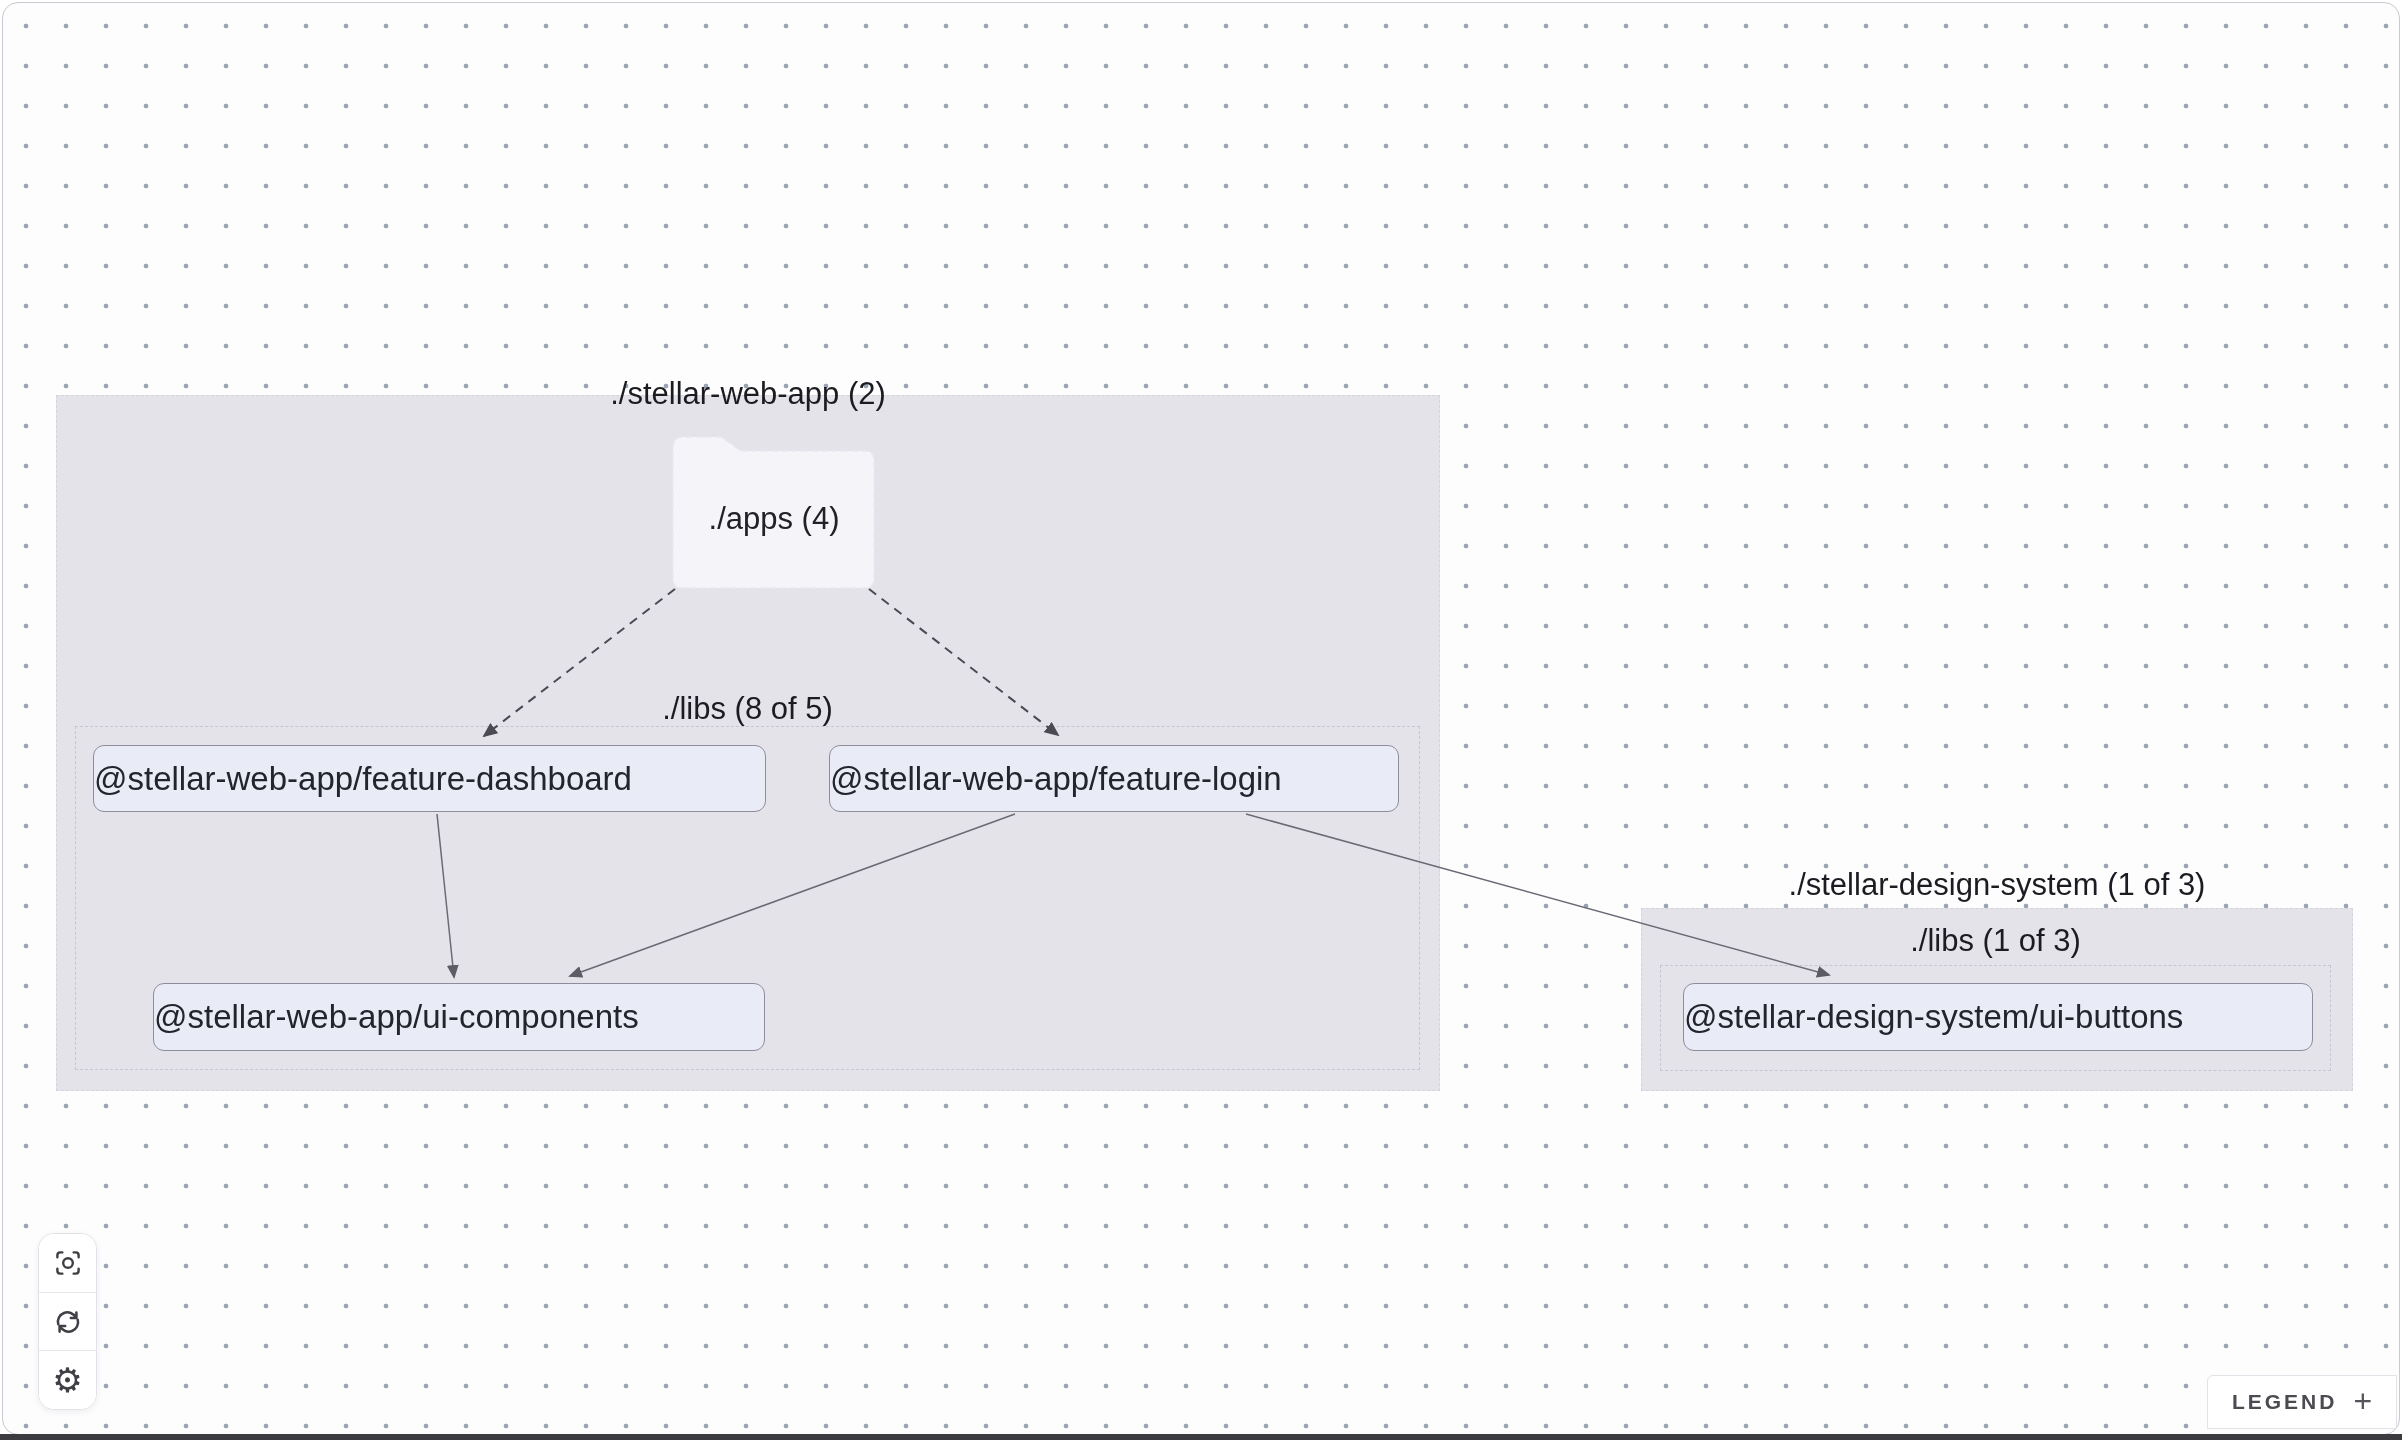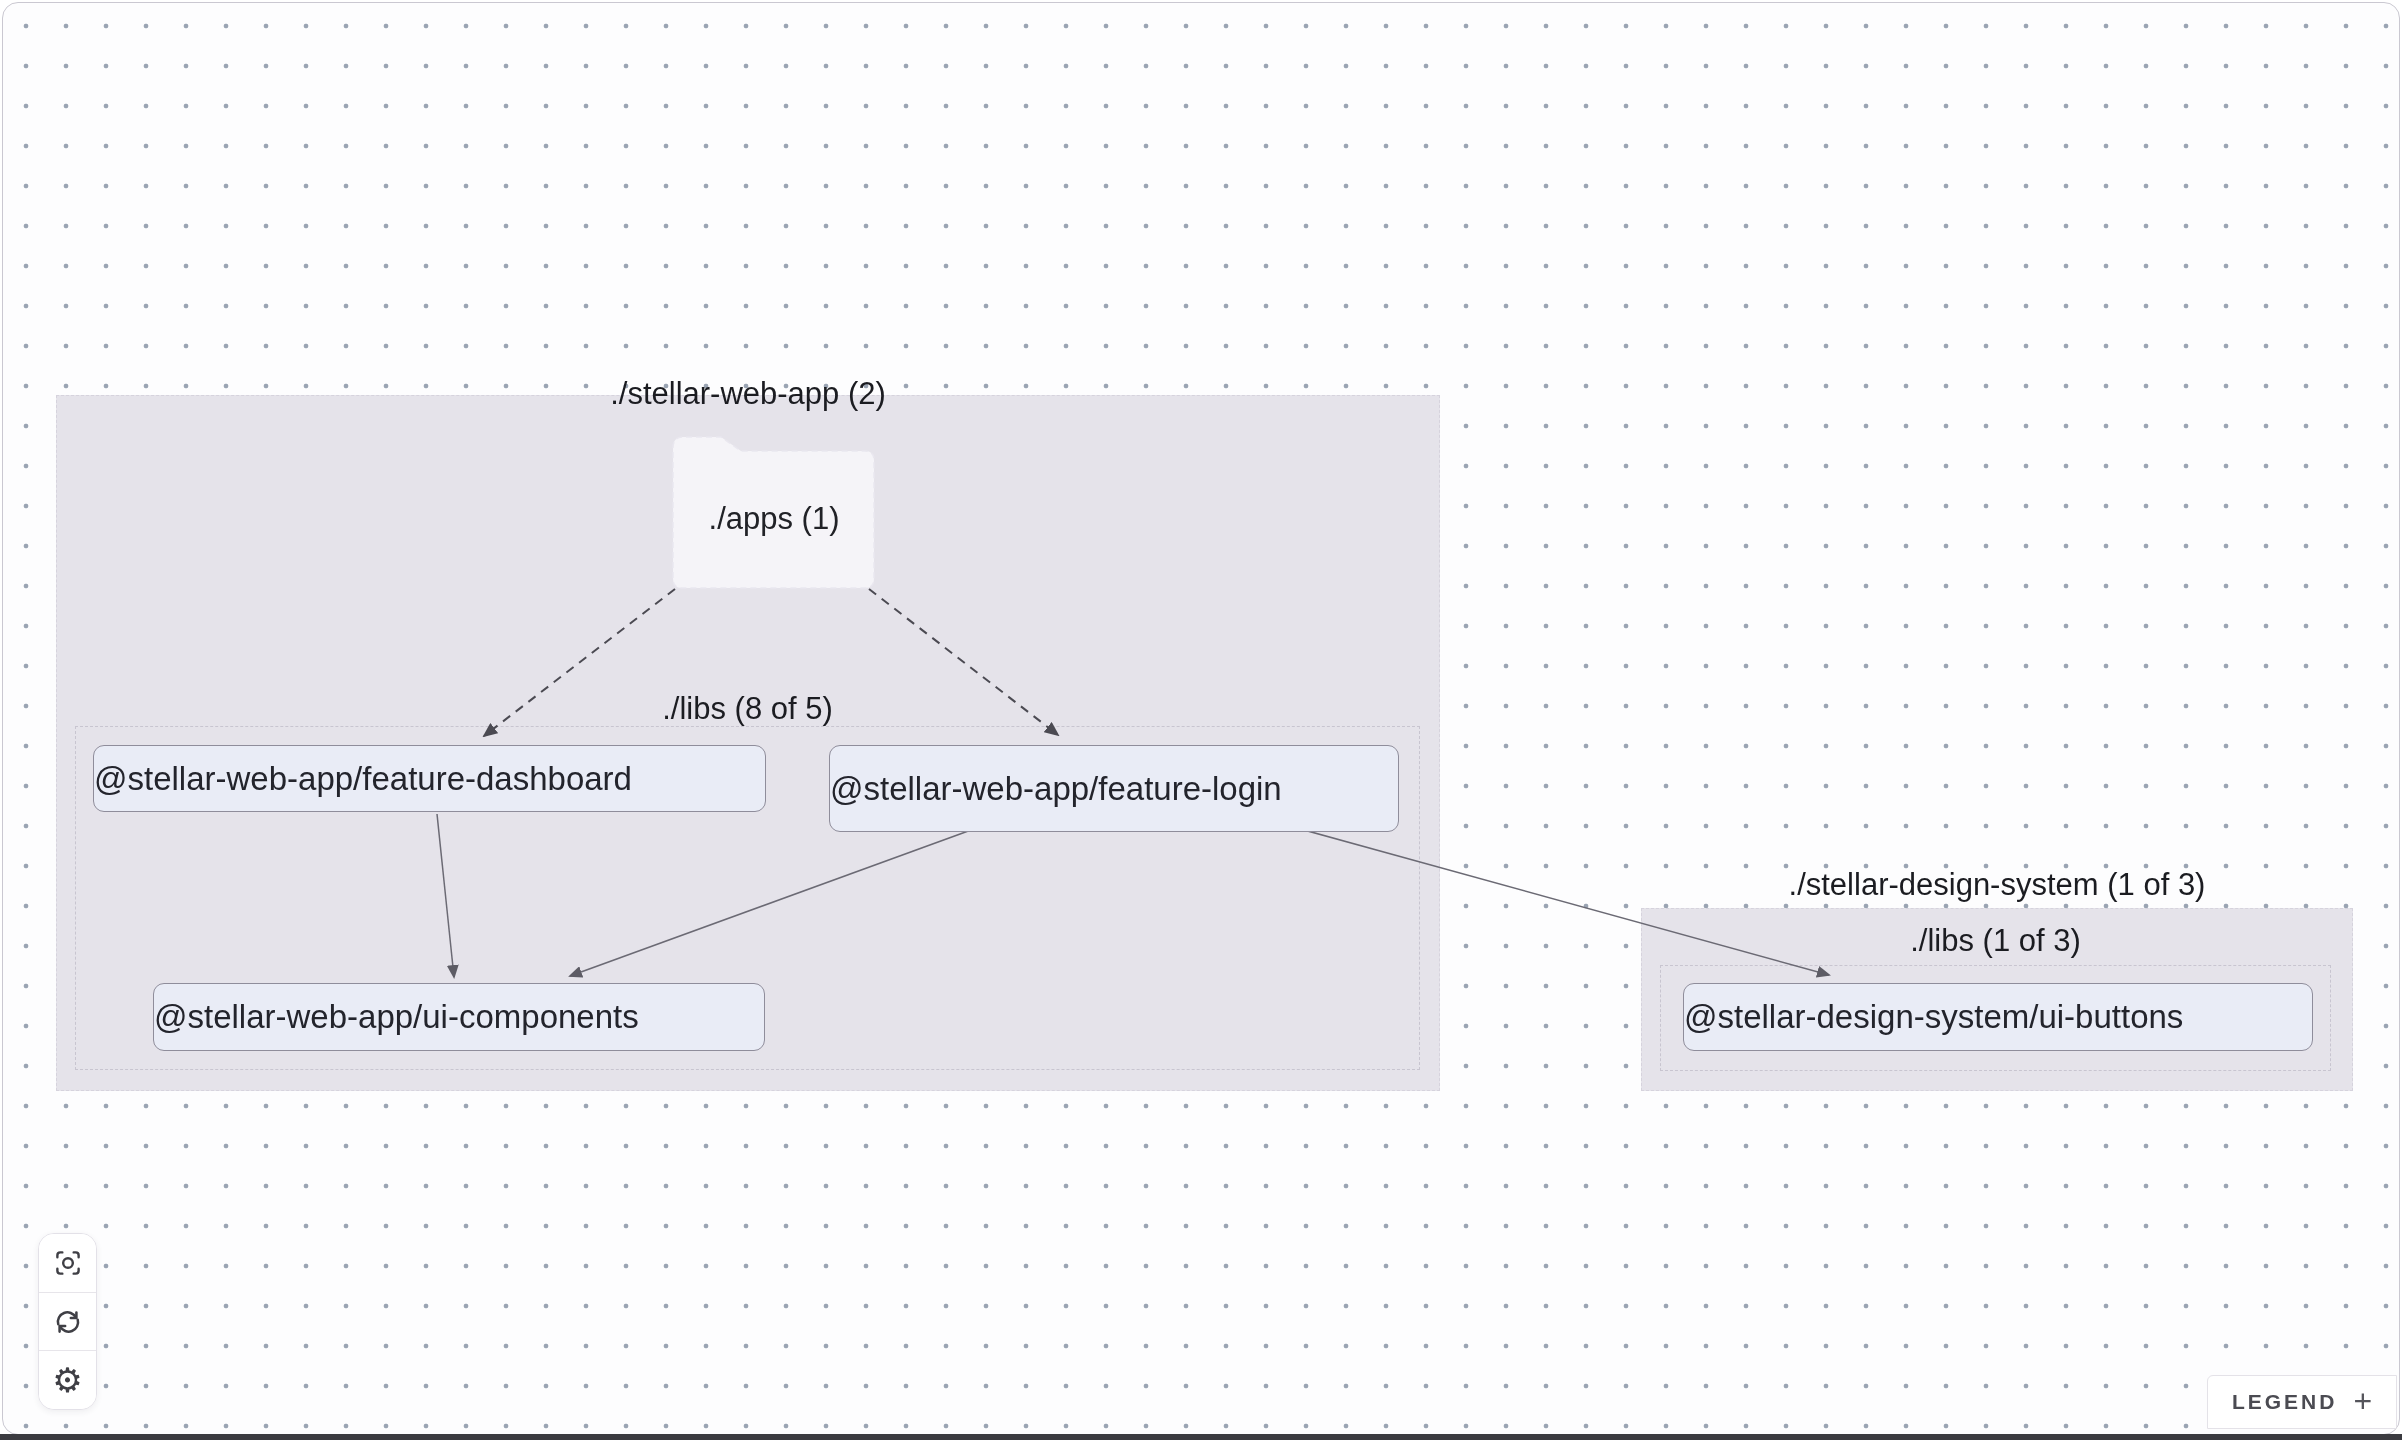--- a/index.html
+++ b/index.html
@@ -25,21 +25,21 @@
   .folder-wrap { position:absolute; left:668px; top:428px; width:206px; height:160px; z-index:5; }
   .folder-label { position:absolute; left:668px; top:498px; width:206px; text-align:center; font-size:31px; color:#212227; z-index:6; }
 
   
   .node {
     position:absolute; display:flex; align-items:center; justify-content:flex-start;
     background:#e9ecf6; border:1.5px solid #8f8d9b; border-radius:11px;
     font-size:33px; color:#23242c; z-index:5; white-space:nowrap; cursor:pointer;
   }
   #node-feature-dashboard { left:90px;  top:742px; width:673px; height:67px; }
-  #node-feature-login     { left:826px; top:742px; width:570px; height:87px; }
+  #node-feature-login     { left:826px; top:742px; width:570px; height:67px; }
   #node-ui-components     { left:150px; top:980px; width:612px; height:68px; }
   #node-ui-buttons        { left:1680px;top:980px; width:630px; height:68px; }
 
   .edges-svg { position:absolute; left:0; top:0; z-index:4; pointer-events:none; }
 
   
   .toolbar {
     position:absolute; left:35px; top:1230px; width:59px; height:177px;
     background:#ffffff; border:1px solid #e3e1e8; border-radius:16px;
     box-shadow:0 2px 6px rgba(40,40,60,0.07); z-index:10; overflow:hidden;
@@ -93,21 +93,21 @@
     <line x1="434" y1="811" x2="451" y2="974" stroke="#6b6a74" stroke-width="1.5" marker-end="url(#arrow-grey)"></line>
     <line x1="1012" y1="811" x2="567" y2="973" stroke="#6b6a74" stroke-width="1.5" marker-end="url(#arrow-grey)"></line>
     <line x1="1243" y1="811" x2="1826" y2="972" stroke="#6b6a74" stroke-width="1.5" marker-end="url(#arrow-grey)"></line>
   </svg>
 
   <div class="folder-wrap">
     <svg width="206" height="160" viewBox="0 0 206 160">
       <path d="M 2 17 Q 2 6 12 6 L 50 6 L 70 20 L 194 20 Q 203 20 203 29 L 203 148 Q 203 157 194 157 L 11 157 Q 2 157 2 148 Z" fill="#f5f4f8" stroke="#e9e7ef" stroke-width="1.5" stroke-dasharray="6 4"></path>
     </svg>
   </div>
-  <div class="folder-label">./apps (1)</div>
+  <div class="folder-label">./apps (4)</div>
 
   <div class="node" id="node-feature-dashboard">
     <span>@stellar-web-app/feature-dashboard</span>
   </div>
   <div class="node" id="node-feature-login">
     <span>@stellar-web-app/feature-login</span>
   </div>
   <div class="node" id="node-ui-components">
     <span>@stellar-web-app/ui-components</span>
   </div>

